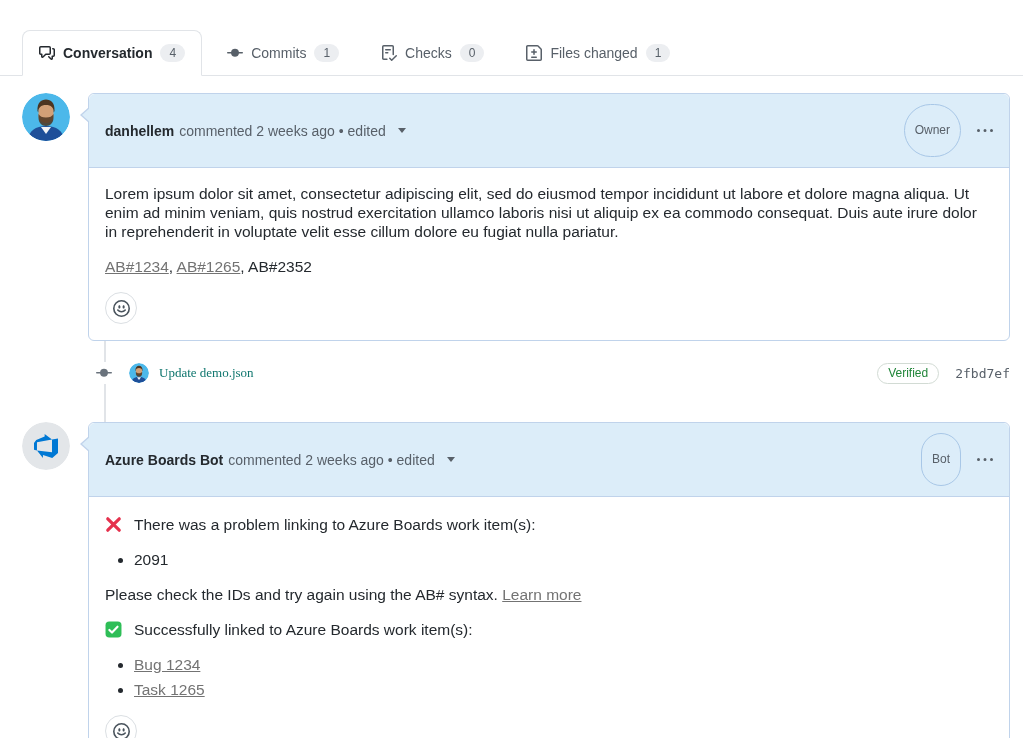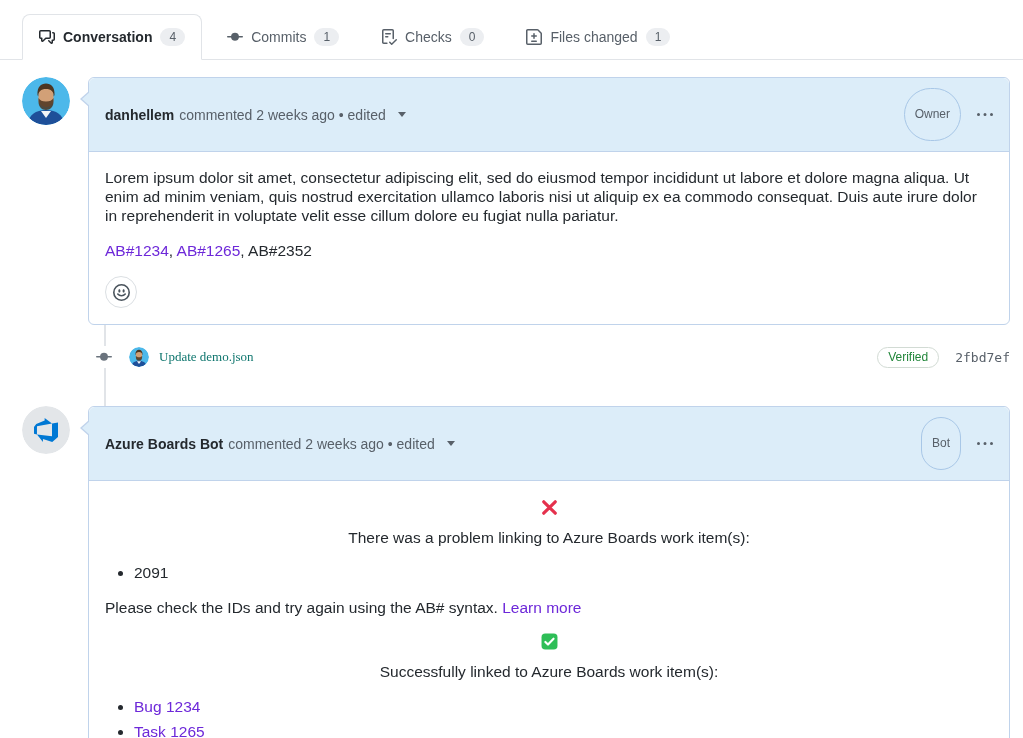--- a/index.html
+++ b/index.html
@@ -10,21 +10,21 @@
     font-family:"Liberation Sans", sans-serif;
     color:#24292e;
     -webkit-font-smoothing:antialiased;
   }
 
   
   .tabbar {
     padding:14px 16px 0 22px;
     border-bottom:1px solid #e1e4e8;
     display:flex; align-items:flex-end;
-    height:60px;
+    height:76px;
     background:#fff;
   }
   .tab {
     display:inline-flex; align-items:center; gap:8px;
     height:46px; padding:0 16px;
     font-size:14px; color:#586069;
     border:1px solid transparent;
     border-radius:8px 8px 0 0;
     margin-bottom:-1px;
     cursor:pointer;
@@ -96,21 +96,21 @@
     font-size:12px; color:#586069;
     border:1px solid #a8c7e7;
     border-radius:999px;
     padding:18px 10px; line-height:15px;
     background:transparent;
   }
   .kebab { display:inline-flex; color:#586069; cursor:pointer; background:none; border:none; padding:0; }
 
   .comment-body { padding:16px; font-size:15.5px; line-height:19px; color:#24292e; }
   .comment-body p { margin:0 0 16px 0; }
-  a.link { color:#6d28d9; cursor:pointer; }
+  a.link { color:#737373; text-decoration:underline; cursor:pointer; }
 
   .reaction-btn {
     width:32px; height:32px; border-radius:50%;
     border:1px solid #dbdfe3; background:#fff;
     display:inline-flex; align-items:center; justify-content:center;
     color:#49535c; cursor:pointer; padding:0;
   }
 
   
   .timeline-lower { position:relative; }
@@ -147,21 +147,21 @@
     border-radius:999px; padding:2px 10px; line-height:15px;
     background:#fff; cursor:pointer;
   }
   .commit-sha {
     font-family:"DejaVu Sans Mono", monospace;
     font-size:13px; color:#586069; cursor:pointer;
   }
 
   .bot-comment { margin-top:37px; }
 
-  .status-line { display:flex; align-items:center; gap:12px; margin:2px 0 16px 0;flex-direction:column; }
+  .status-line { display:flex; align-items:center; gap:12px; margin:2px 0 16px 0; }
   .status-line .sicon { flex:0 0 auto; display:inline-flex; }
   .comment-body ul { margin:0 0 16px 0; padding-left:29px; }
   .comment-body li { margin-bottom:6px; }
   .comment-body li:last-child { margin-bottom:0; }
 </style>
 </head>
 <body>
 
 <nav class="tabbar">
   <div class="tab active">

